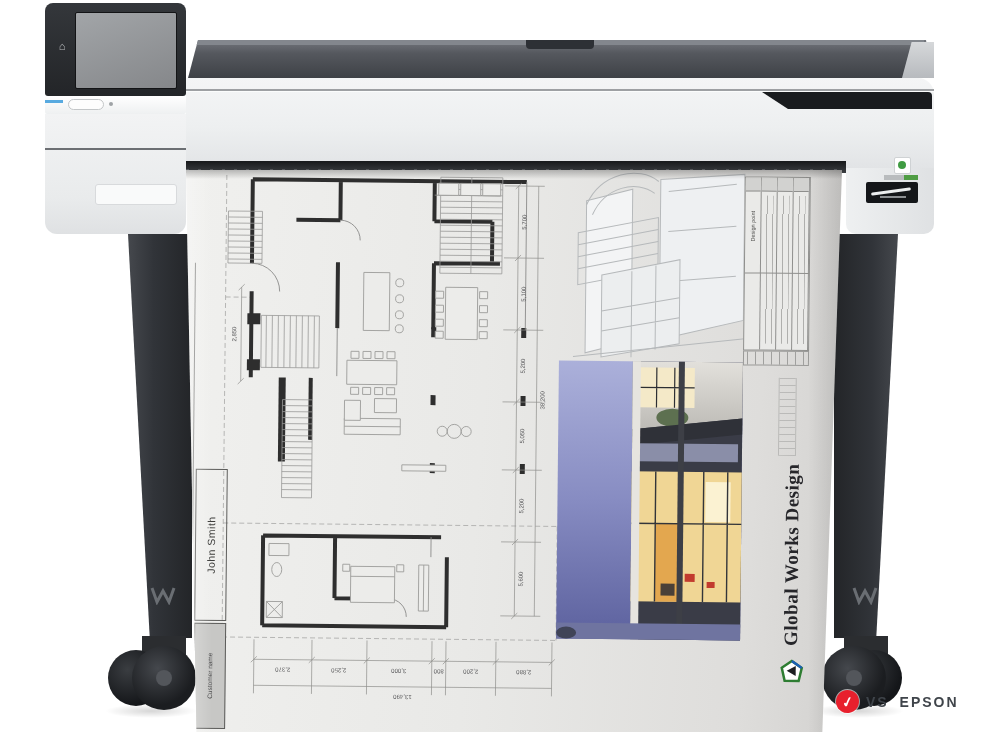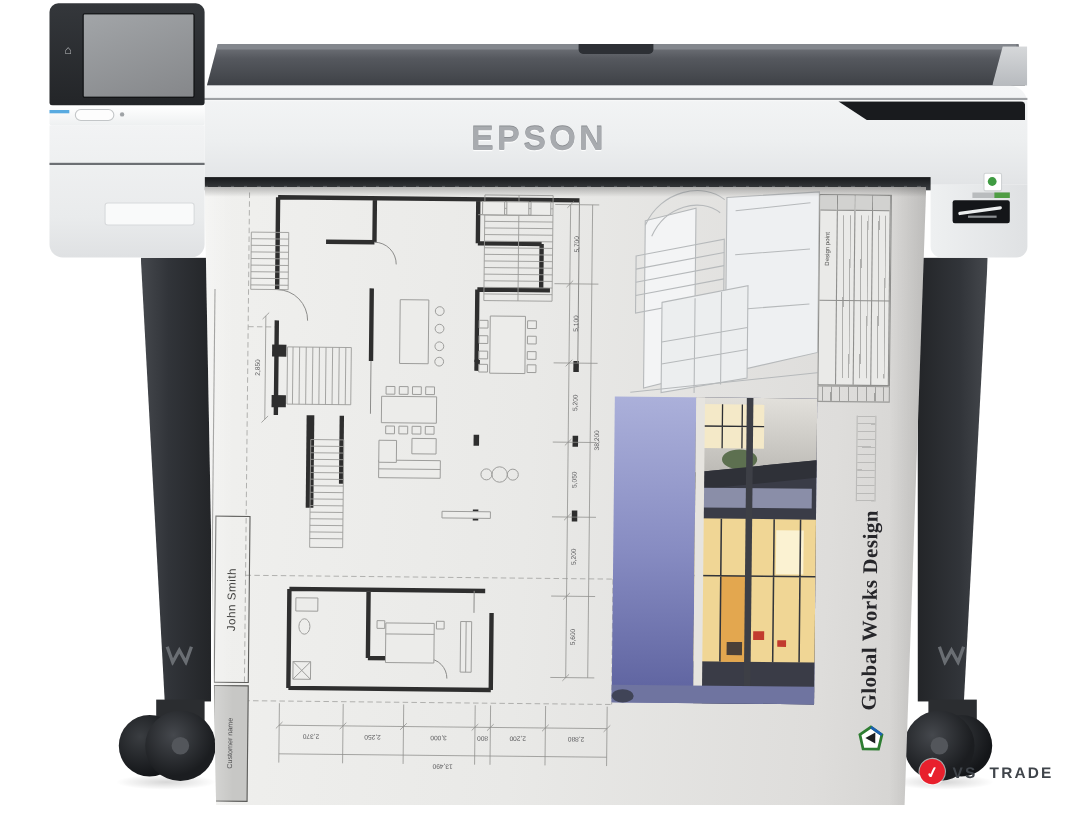--- a/index.html
+++ b/index.html
@@ -144,21 +144,20 @@
   <div class="abs roll">
     <div class="abs roll-top"></div>
     <div class="abs roll-latch"></div>
   </div>
   <div class="abs roll-endcap"></div>
 
   <div class="abs body-front"></div>
   <div class="abs seam"></div>
   <div class="abs seam-lite"></div>
   <div class="abs wedge"></div>
-  <div class="abs brand">EPSON</div>
 
   <div class="abs housing-left">
     <div class="abs housing-seam"></div>
     <div class="abs handle"></div>
   </div>
   <div class="abs cap-right"></div>
 
   <div class="abs eco-label">
     <div class="abs eco-dot"></div>
   </div>
@@ -391,16 +390,16 @@
       <div class="abs tb-line"></div>
       <div class="abs tb-box1 vtext">John Smith</div>
       <div class="abs tb-box2 vtext">Customer name</div>
 
     </div>
     <div class="abs paper-shade"></div>
   </div>
 
   <div class="abs wm">
     <div class="wm-circle">✓</div>
-    <div class="wm-text">VS TRADE</div>
+    <div class="wm-text">VS EPSON</div>
   </div>
 
 </div>
 
 </body></html>

